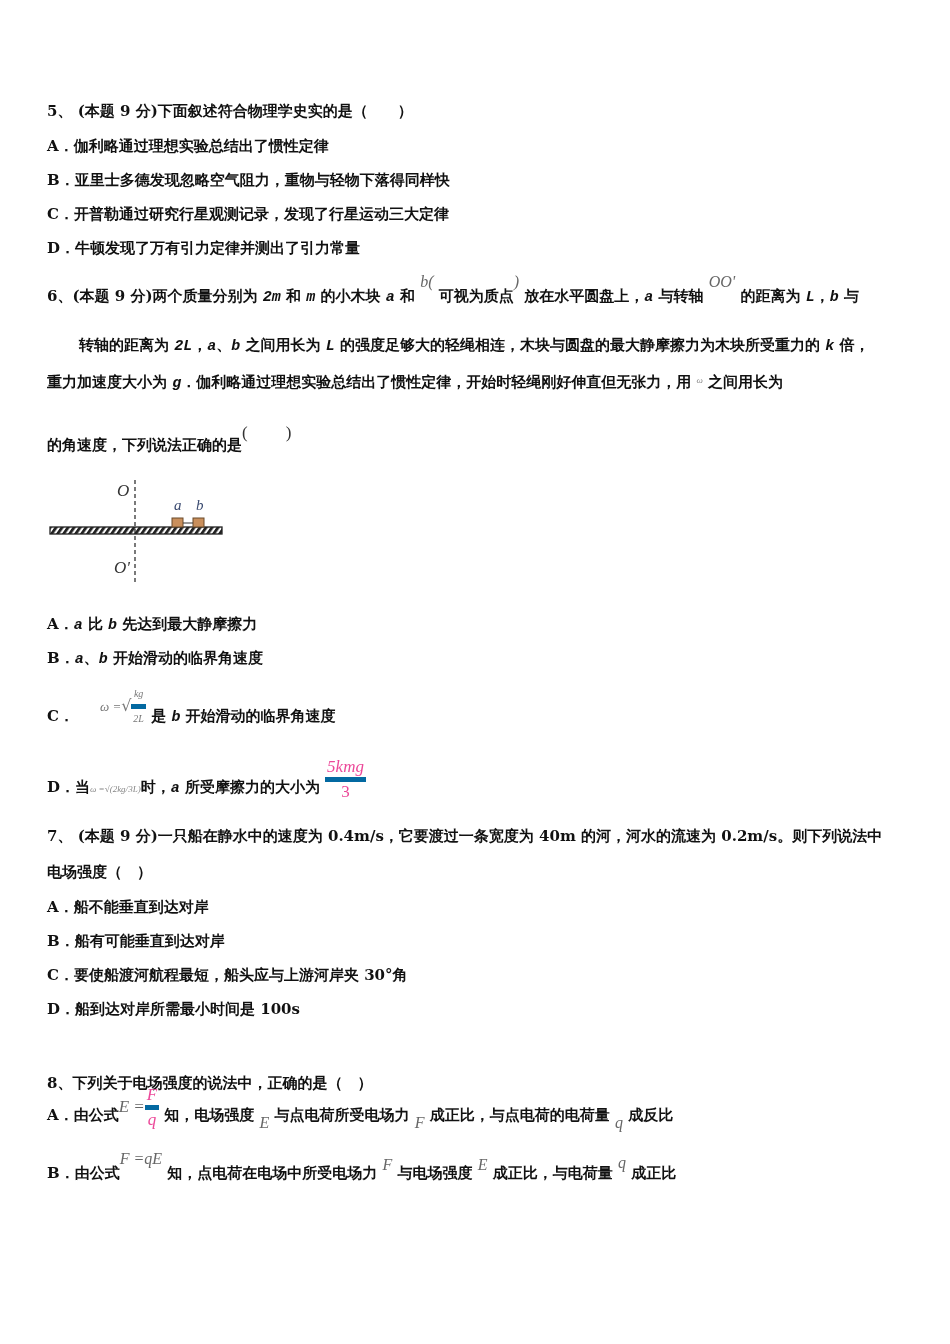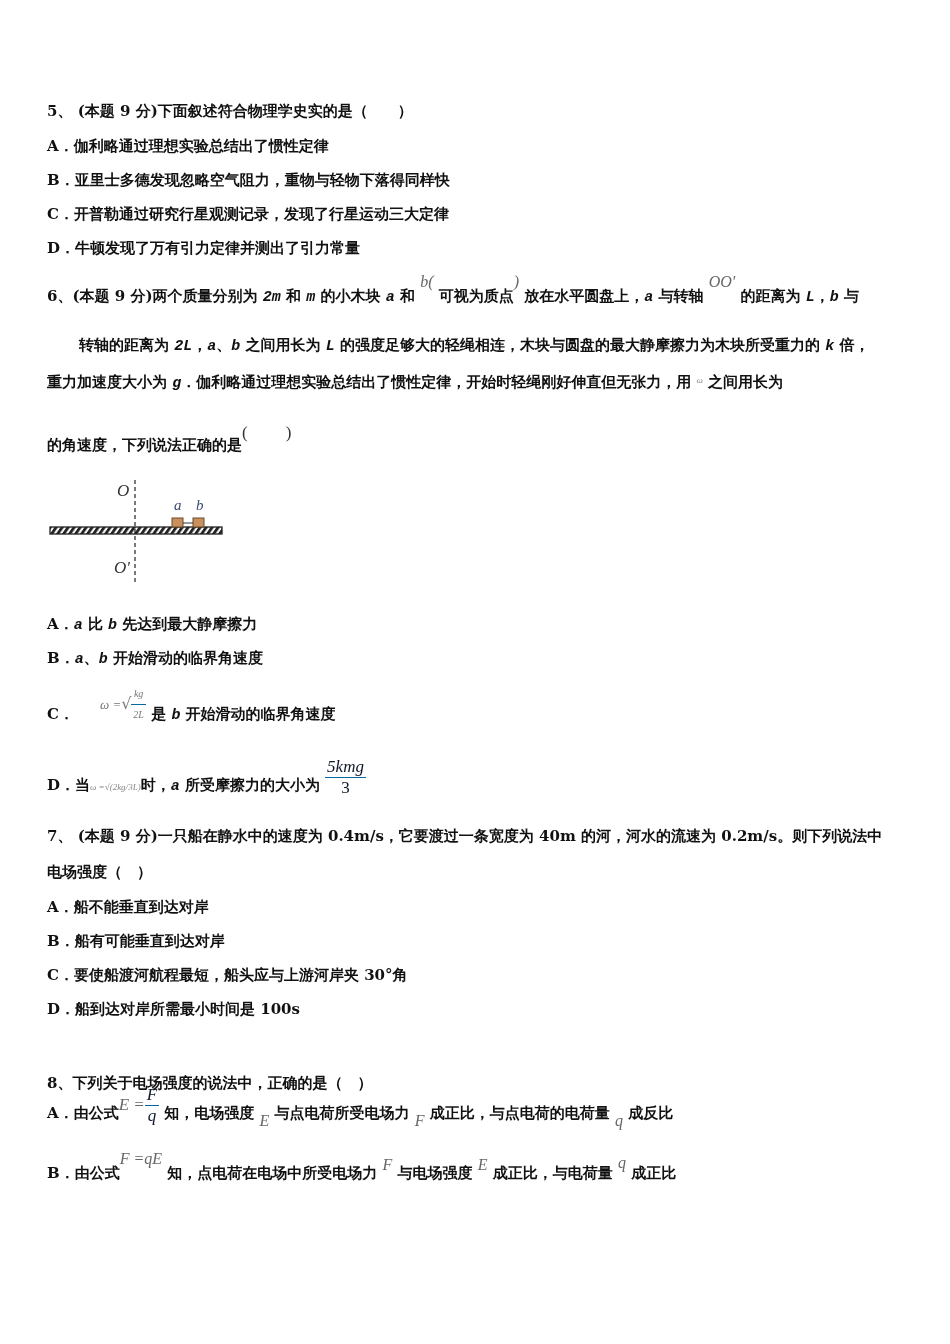--- a/index.html
+++ b/index.html
@@ -4,22 +4,22 @@
 <style>
   html, body { margin:0; padding:0; background:#ffffff; }
   body { width:950px; height:1344px; position:relative; overflow:hidden;
          font-family:"DejaVu Serif","Liberation Serif",serif; color:#111; }
   .line { position:absolute; left:47px; font-size:15px; font-weight:bold; white-space:nowrap; line-height:20px; }
   .it { font-family:Liberation Mono, monospace; font-style:italic; font-weight:bold; }
   .math { font-family:"Liberation Serif",serif; font-style:italic; font-weight:normal; color:#666; }
   .sup { position:relative; top:-14px; font-size:16px; }
   .sub { position:relative; top:8px; font-size:16px; }
   .tiny { font-size:9px; color:#888; font-weight:normal; font-family:"Liberation Serif",serif; font-style:italic; }
-  .frac { display:inline-block; vertical-align:middle; text-align:center; font-family:"Liberation Serif",serif; font-weight:normal; color:#0f172a; position:relative; }
-  .frac .num { display:block; border-bottom:1px solid #0369a1; padding:0 2px; font-style:italic; }
+  .frac { display:inline-block; vertical-align:middle; text-align:center; font-family:"Liberation Serif",serif; font-weight:normal; color:#ec4899; position:relative; }
+  .frac .num { display:block; border-bottom:5px solid #0369a1; padding:0 2px; font-style:italic; }
   .frac .den { display:block; padding:0 2px; font-style:italic; }
   .paren { font-family:"Liberation Serif",serif; font-weight:normal; color:#333; font-size:17px; }
   #diagram { position:absolute; left:47px; top:478px; width:180px; height:110px; }
 </style>
 </head>
 <body>
 
 <div class="line" style="top:101px;">5、 (本题 9 分)下面叙述符合物理学史实的是（　　）</div>
 <div class="line" style="top:136px;text-align:right;"><span>A．</span><span>伽利略通过理想实验总结出了惯性定律</span></div>
 <div class="line" style="top:170px;"><span>B．</span><span>亚里士多德发现忽略空气阻力，重物与轻物下落得同样快</span></div>

